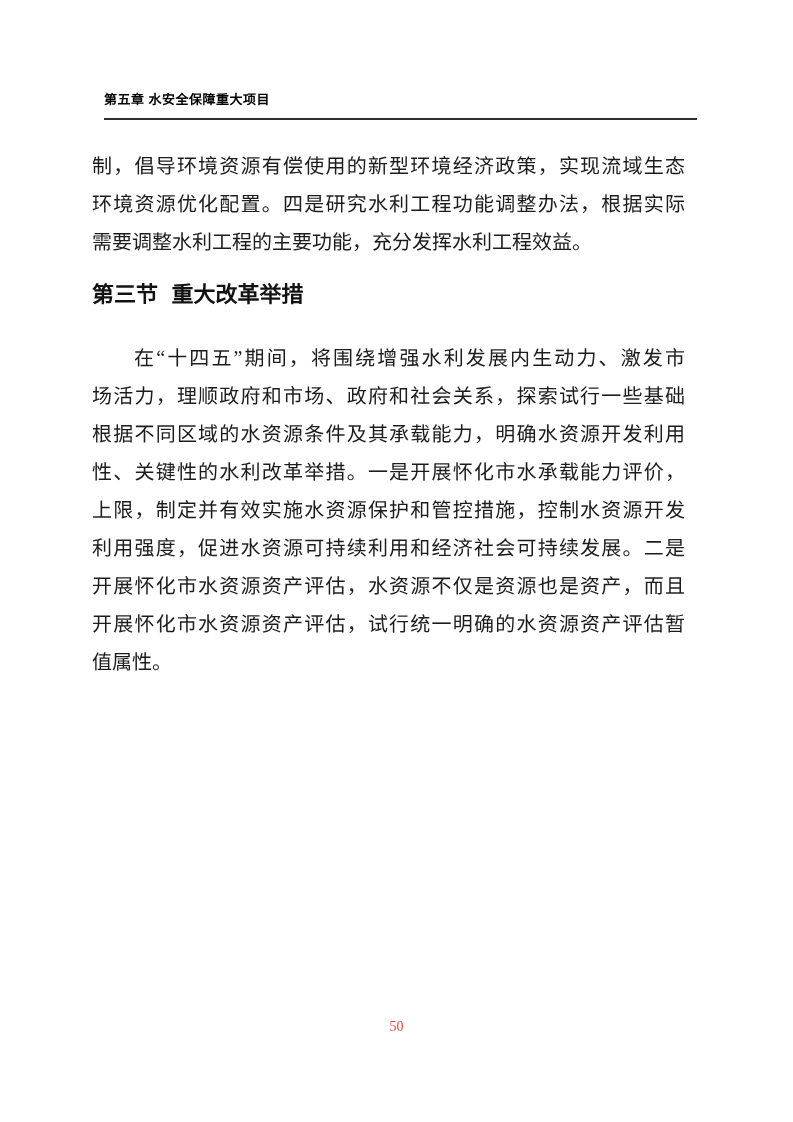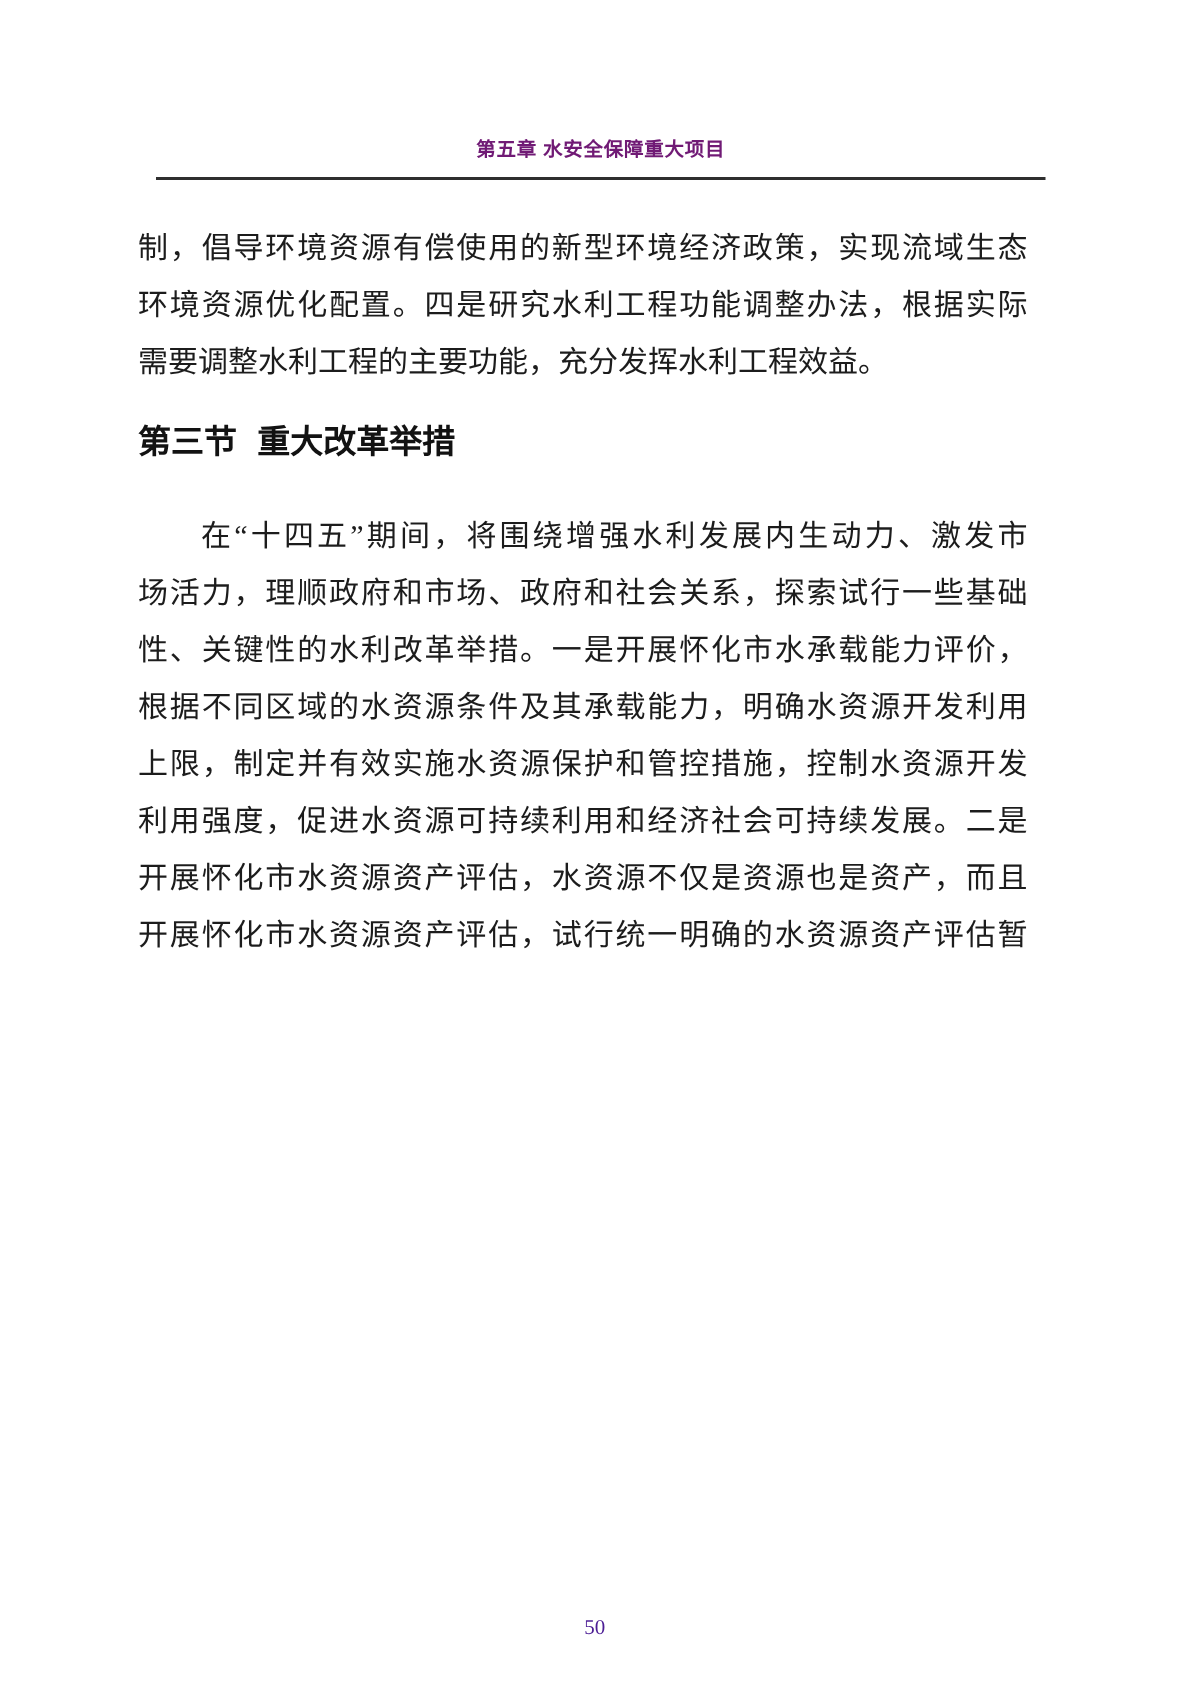--- a/index.html
+++ b/index.html
@@ -15,27 +15,27 @@
     overflow: hidden;
     font-family: "Liberation Serif", "DejaVu Serif", serif;
     color: #1c1c1c;
   }
   
   .running-header {
     position: absolute;
     top: 90px;
     left: 104px;
     width: 593px;
-    text-align: center;
+    text-align: left;
     font-family: "Liberation Sans", "DejaVu Sans", sans-serif;
     font-size: 13px;
     font-weight: bold;
     line-height: 20px;
     letter-spacing: 0.5px;
-    color: #701a75;
+    color: #000000;
   }
   .header-rule {
     position: absolute;
     top: 118px;
     left: 104px;
     width: 593px;
     height: 2px;
     background: #2f2f2f;
   }
   
@@ -71,27 +71,27 @@
     line-height: 32px;
     text-align: left;
     font-size: 22px;
     font-weight: bold;
     word-spacing: 8px;
     color: #121212;
   }
   
   .footer {
     position: absolute;
-    top: 1076px;
+    top: 1017px;
     left: 0;
     width: 793px;
     text-align: center;
     font-size: 14px;
     line-height: 20px;
-    color: #4c1d95;
+    color: #ef4444;
   }
 </style>
 </head>
 <body>
 
 <div class="page">
 
   <div class="running-header">第五章 水安全保障重大项目</div>
 
   <div class="header-rule"></div>
@@ -102,25 +102,26 @@
       <div class="line">制，倡导环境资源有偿使用的新型环境经济政策，实现流域生态</div>
       <div class="line">环境资源优化配置。四是研究水利工程功能调整办法，根据实际</div>
       <div class="line last">需要调整水利工程的主要功能，充分发挥水利工程效益。</div>
     </div>
 
     <div class="section-heading">第三节 重大改革举措</div>
 
     <div class="para">
       <div class="line indent">在“十四五”期间，将围绕增强水利发展内生动力、激发市</div>
       <div class="line">场活力，理顺政府和市场、政府和社会关系，探索试行一些基础</div>
+      <div class="line">根据不同区域的水资源条件及其承载能力，明确水资源开发利用</div>
       <div class="line">性、关键性的水利改革举措。一是开展怀化市水承载能力评价，</div>
-      <div class="line">根据不同区域的水资源条件及其承载能力，明确水资源开发利用</div>
       <div class="line">上限，制定并有效实施水资源保护和管控措施，控制水资源开发</div>
       <div class="line">利用强度，促进水资源可持续利用和经济社会可持续发展。二是</div>
       <div class="line">开展怀化市水资源资产评估，水资源不仅是资源也是资产，而且</div>
       <div class="line">开展怀化市水资源资产评估，试行统一明确的水资源资产评估暂</div>
+      <div class="line last">值属性。</div>
     </div>
 
   </div>
 
   <div class="footer">50</div>
 
 </div>
 
 </body></html>

